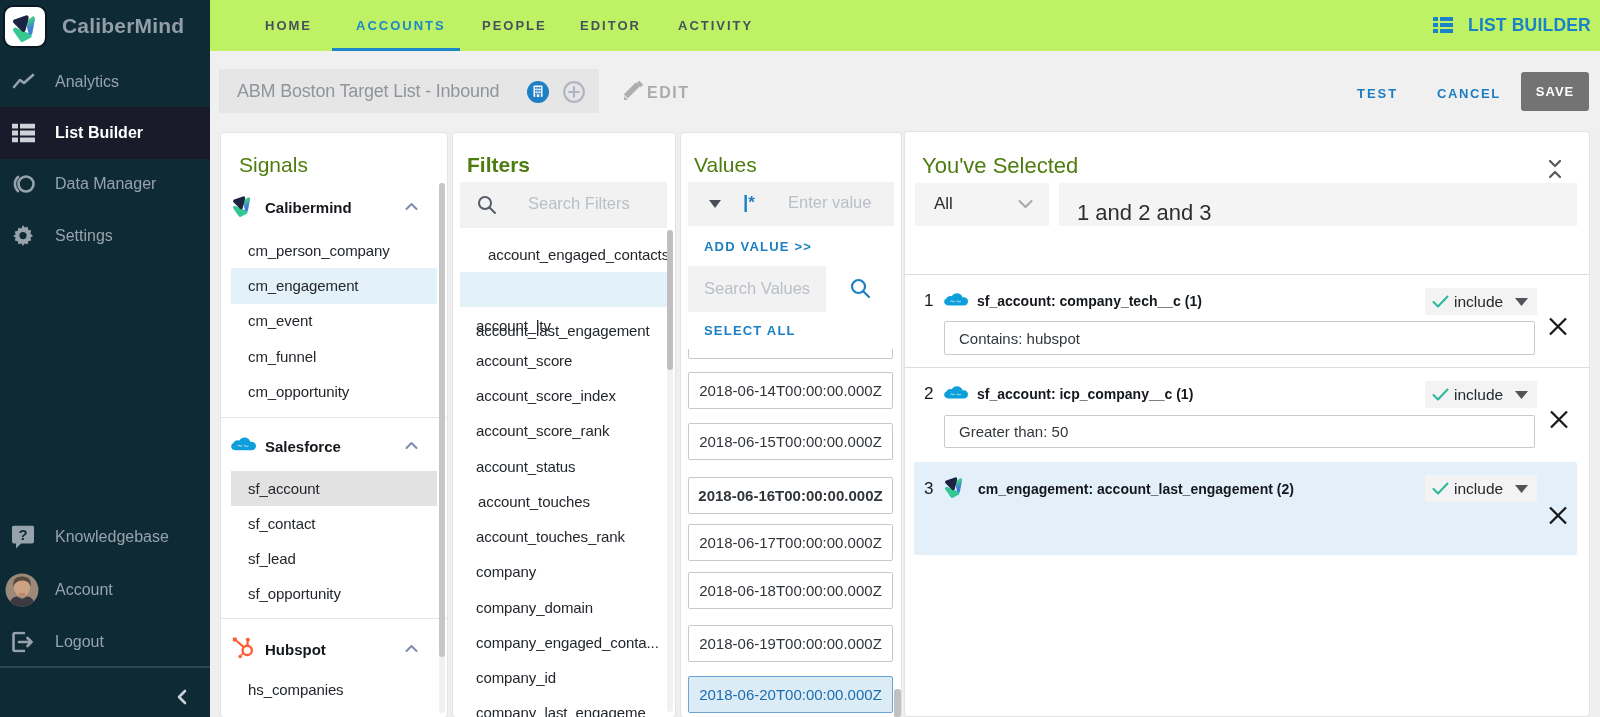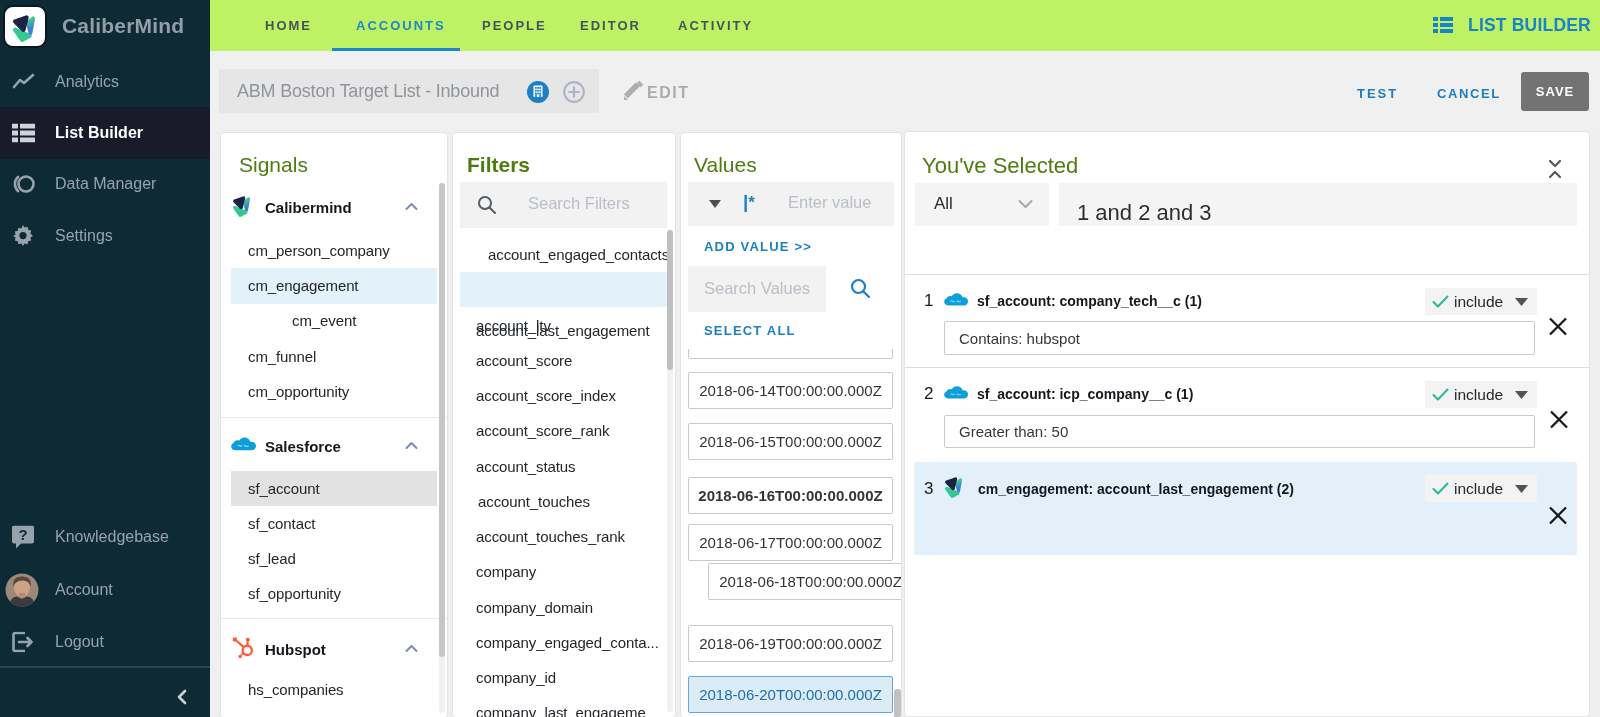--- a/index.html
+++ b/index.html
@@ -204,21 +204,21 @@
     <polygon points="21.5,13.5 27.5,8.5 24.5,25" fill="url(#cmg)" stroke="url(#cmg)" stroke-width="4.5" stroke-linejoin="round"></polygon>
     <polygon points="7,12 20,7.5 16.5,21.5" fill="#1d2342" stroke="#1d2342" stroke-width="5" stroke-linejoin="round"></polygon>
   </svg>
   <div class="glabel" style="left:44px;top:65px;">Calibermind</div>
   <svg class="chev" style="left:184px;top:69px;" width="13" height="9" viewBox="0 0 13 9">
       <path d="M1.5,7 L6.5,2 L11.5,7" fill="none" stroke="#7f8ab0" stroke-width="2" stroke-linecap="round" stroke-linejoin="round"></path>
     </svg>
   <div class="item" style="left:27px;top:108px;">cm_person_company</div>
   <div class="abs hl-blue" style="left:10px;top:135px;width:206px;height:36px;"></div>
   <div class="item" style="left:27px;top:143px;">cm_engagement</div>
-  <div class="item" style="left:27px;top:178px;margin-left:44px;">cm_event</div>
+  <div class="item" style="left:27px;top:178px;">cm_event</div>
   <div class="item" style="left:27px;top:214px;">cm_funnel</div>
   <div class="item" style="left:27px;top:249px;">cm_opportunity</div>
   <div class="divider" style="left:0;top:284px;width:226px;"></div>
   <svg class="abs" style="left:10px;top:301px;" width="26" height="20" viewBox="0 0 31 19">
     <path d="M6.2,17 H24.7 C27.5,17 29.8,14.7 29.8,11.9 C29.8,9.1 27.5,6.8 24.7,6.8 C24.2,6.8 23.7,6.9 23.2,7 C22.3,3.9 19.5,1.7 16.1,1.7 C13.3,1.7 10.9,3.2 9.7,5.6 C9.1,5.3 8.4,5.1 7.7,5.1 C5.6,5.1 3.8,6.3 3,8.2 C1.3,8.9 0.2,10.5 0.2,12.4 C0.2,14.9 2.2,17 6.2,17 Z" fill="#0d9fdb"></path>
     <path d="M8,12 q1.3,-1.6 2.7,-0.3 q1.2,1.1 2.6,-0.2 M15.5,12.3 q1.3,-1.6 2.7,-0.3 q1.2,1.1 2.6,-0.2" stroke="#fff" stroke-width="1" fill="none" opacity="0.9"></path>
   </svg>
   <div class="glabel" style="left:44px;top:304px;">Salesforce</div>
   <svg class="chev" style="left:184px;top:308px;" width="13" height="9" viewBox="0 0 13 9">
       <path d="M1.5,7 L6.5,2 L11.5,7" fill="none" stroke="#7f8ab0" stroke-width="2" stroke-linecap="round" stroke-linejoin="round"></path>
@@ -296,21 +296,21 @@
       <circle cx="8.5" cy="8.5" r="6.5" fill="none" stroke="#1c7fc4" stroke-width="2.2"></circle>
       <path d="M13.2,13.2 L19,19" stroke="#1c7fc4" stroke-width="2.2" stroke-linecap="round"></path>
     </svg>
   <div class="bluelink" style="left:23px;top:190px;">SELECT ALL</div>
   <div class="abs" style="left:0;top:216px;width:220px;height:370px;overflow:hidden;">
     <div class="datebox" style="top:-27.5px;">2018-06-13T00:00:00.000Z</div>
     <div class="datebox" style="top:23px;">2018-06-14T00:00:00.000Z</div>
     <div class="datebox" style="top:73.6px;">2018-06-15T00:00:00.000Z</div>
     <div class="datebox" style="top:128px;font-weight:bold;">2018-06-16T00:00:00.000Z</div>
     <div class="datebox" style="top:174.8px;">2018-06-17T00:00:00.000Z</div>
-    <div class="datebox" style="top:214px;margin-left:20px;">2018-06-18T00:00:00.000Z</div>
+    <div class="datebox" style="top:223px;">2018-06-18T00:00:00.000Z</div>
     <div class="datebox" style="top:276px;">2018-06-19T00:00:00.000Z</div>
     <div class="datebox sel" style="top:326.6px;">2018-06-20T00:00:00.000Z</div>
   </div>
   <div class="sb-thumb" style="left:213px;top:556px;height:29px;width:7px;background:#c1c1c1;"></div>
 </div>
 
 <div class="card" style="left:904px;top:131px;width:686px;height:586px;overflow:hidden;">
   <div class="ctitle" style="left:17px;top:21px;font-size:22px;">You've Selected</div>
   <svg class="abs" style="left:644px;top:28px;" width="12" height="18" viewBox="0 0 12 18">
     <path d="M1,1 L6,6 L11,1 M1,17 L6,12 L11,17" fill="none" stroke="#595959" stroke-width="2.2" stroke-linecap="round" stroke-linejoin="round"></path>

